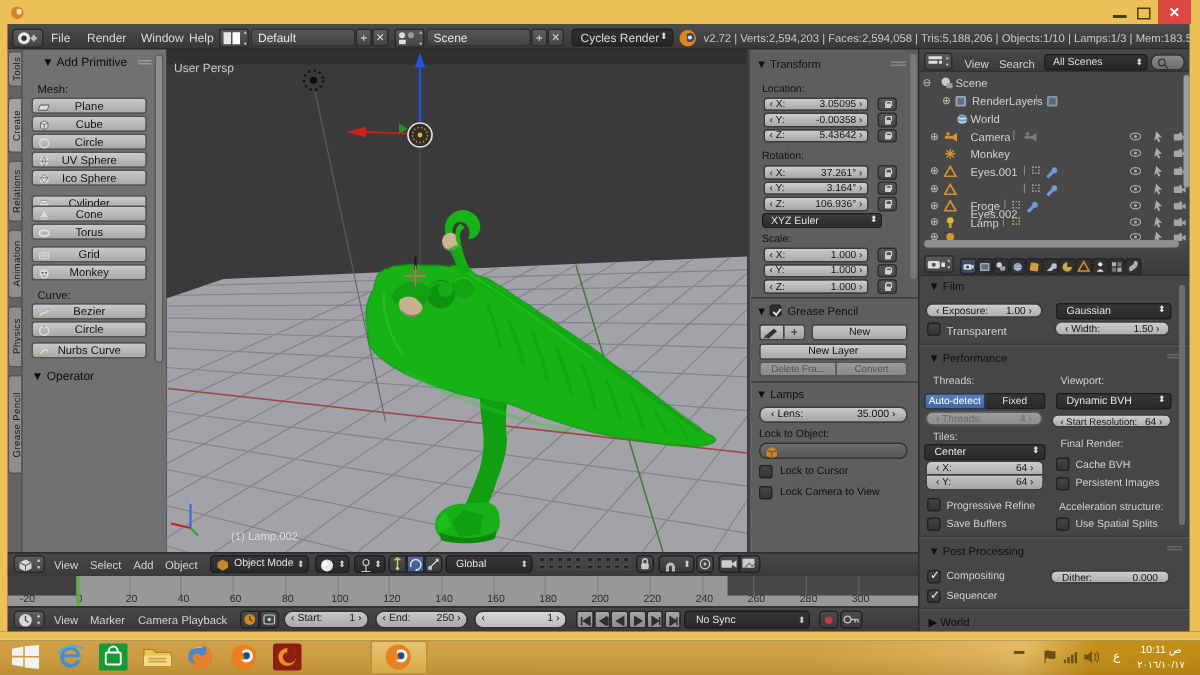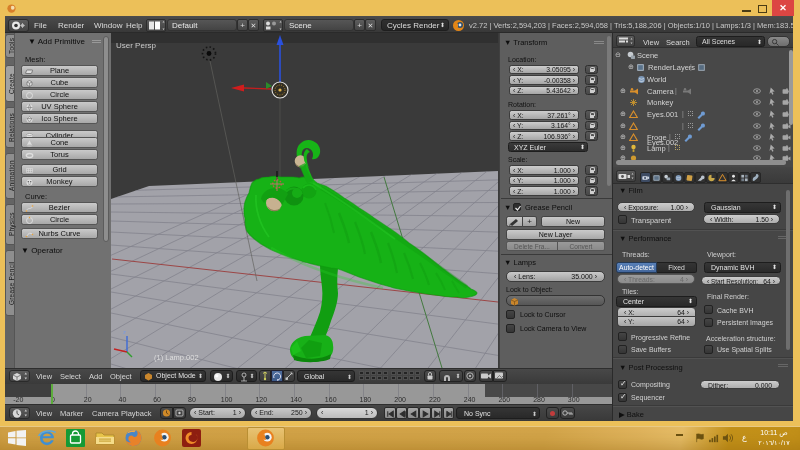--- a/index.html
+++ b/index.html
@@ -836,21 +836,21 @@
 <div class="abs" style="left:778px;top:364px;width:10px;height:1px;background:#666;box-shadow:0 2px 0 #666"></div>
 <div class="abs cbc" style="left:618px;top:379.5px"></div>
 <div class="abs" style="left:631px;top:381px;font-size:7px;color:#d2d2d2">Compositing</div>
 <div class="abs ppill" style="left:700px;top:379.5px;width:80px;border-radius:5px">
         <span style="position:absolute;left:7px;top:1px">Dither:</span>
         <span style="position:absolute;right:7px;top:1px">0.000</span>
       </div>
 <div class="abs cbc" style="left:618px;top:392.5px"></div>
 <div class="abs" style="left:631px;top:394px;font-size:7px;color:#d2d2d2">Sequencer</div>
 <div class="abs" style="left:613px;top:405px;width:180px;height:1px;background:#3a3a3a;box-shadow:0 1px 0 #525252"></div>
-<div class="abs" style="left:619px;top:409.5px;font-size:7.5px;color:#0f0f0f">▶ Bake</div>
+<div class="abs" style="left:619px;top:409.5px;font-size:7.5px;color:#0f0f0f">▶ World</div>
 <div class="abs" style="left:786px;top:190px;width:4px;height:160px;background:#6e6e6e;border-radius:2px"></div>
 </div>
 <div class="abs" id="vphead"></div>
 <div id="vpheaditems">
 <div class="abs" style="left:9px;top:369.5px;width:21px;height:12.5px;background:linear-gradient(#5e5e5e,#454545);border:1px solid #2a2a2a;border-radius:3px">
         <svg width="19" height="11" viewBox="0 0 19 11">
           <path d="M3 8V4l4-2 4 2v4L7 10z" fill="#d8d8d8"></path>
           <path d="M3 4l4 2 4-2M7 6v4" stroke="#555" stroke-width="0.7" fill="none"></path>
           <path d="M14.5 3.5l2.5 0-1.2-2zM14.5 6.5l2.5 0-1.2 2z" fill="#ccc"></path>
         </svg>

